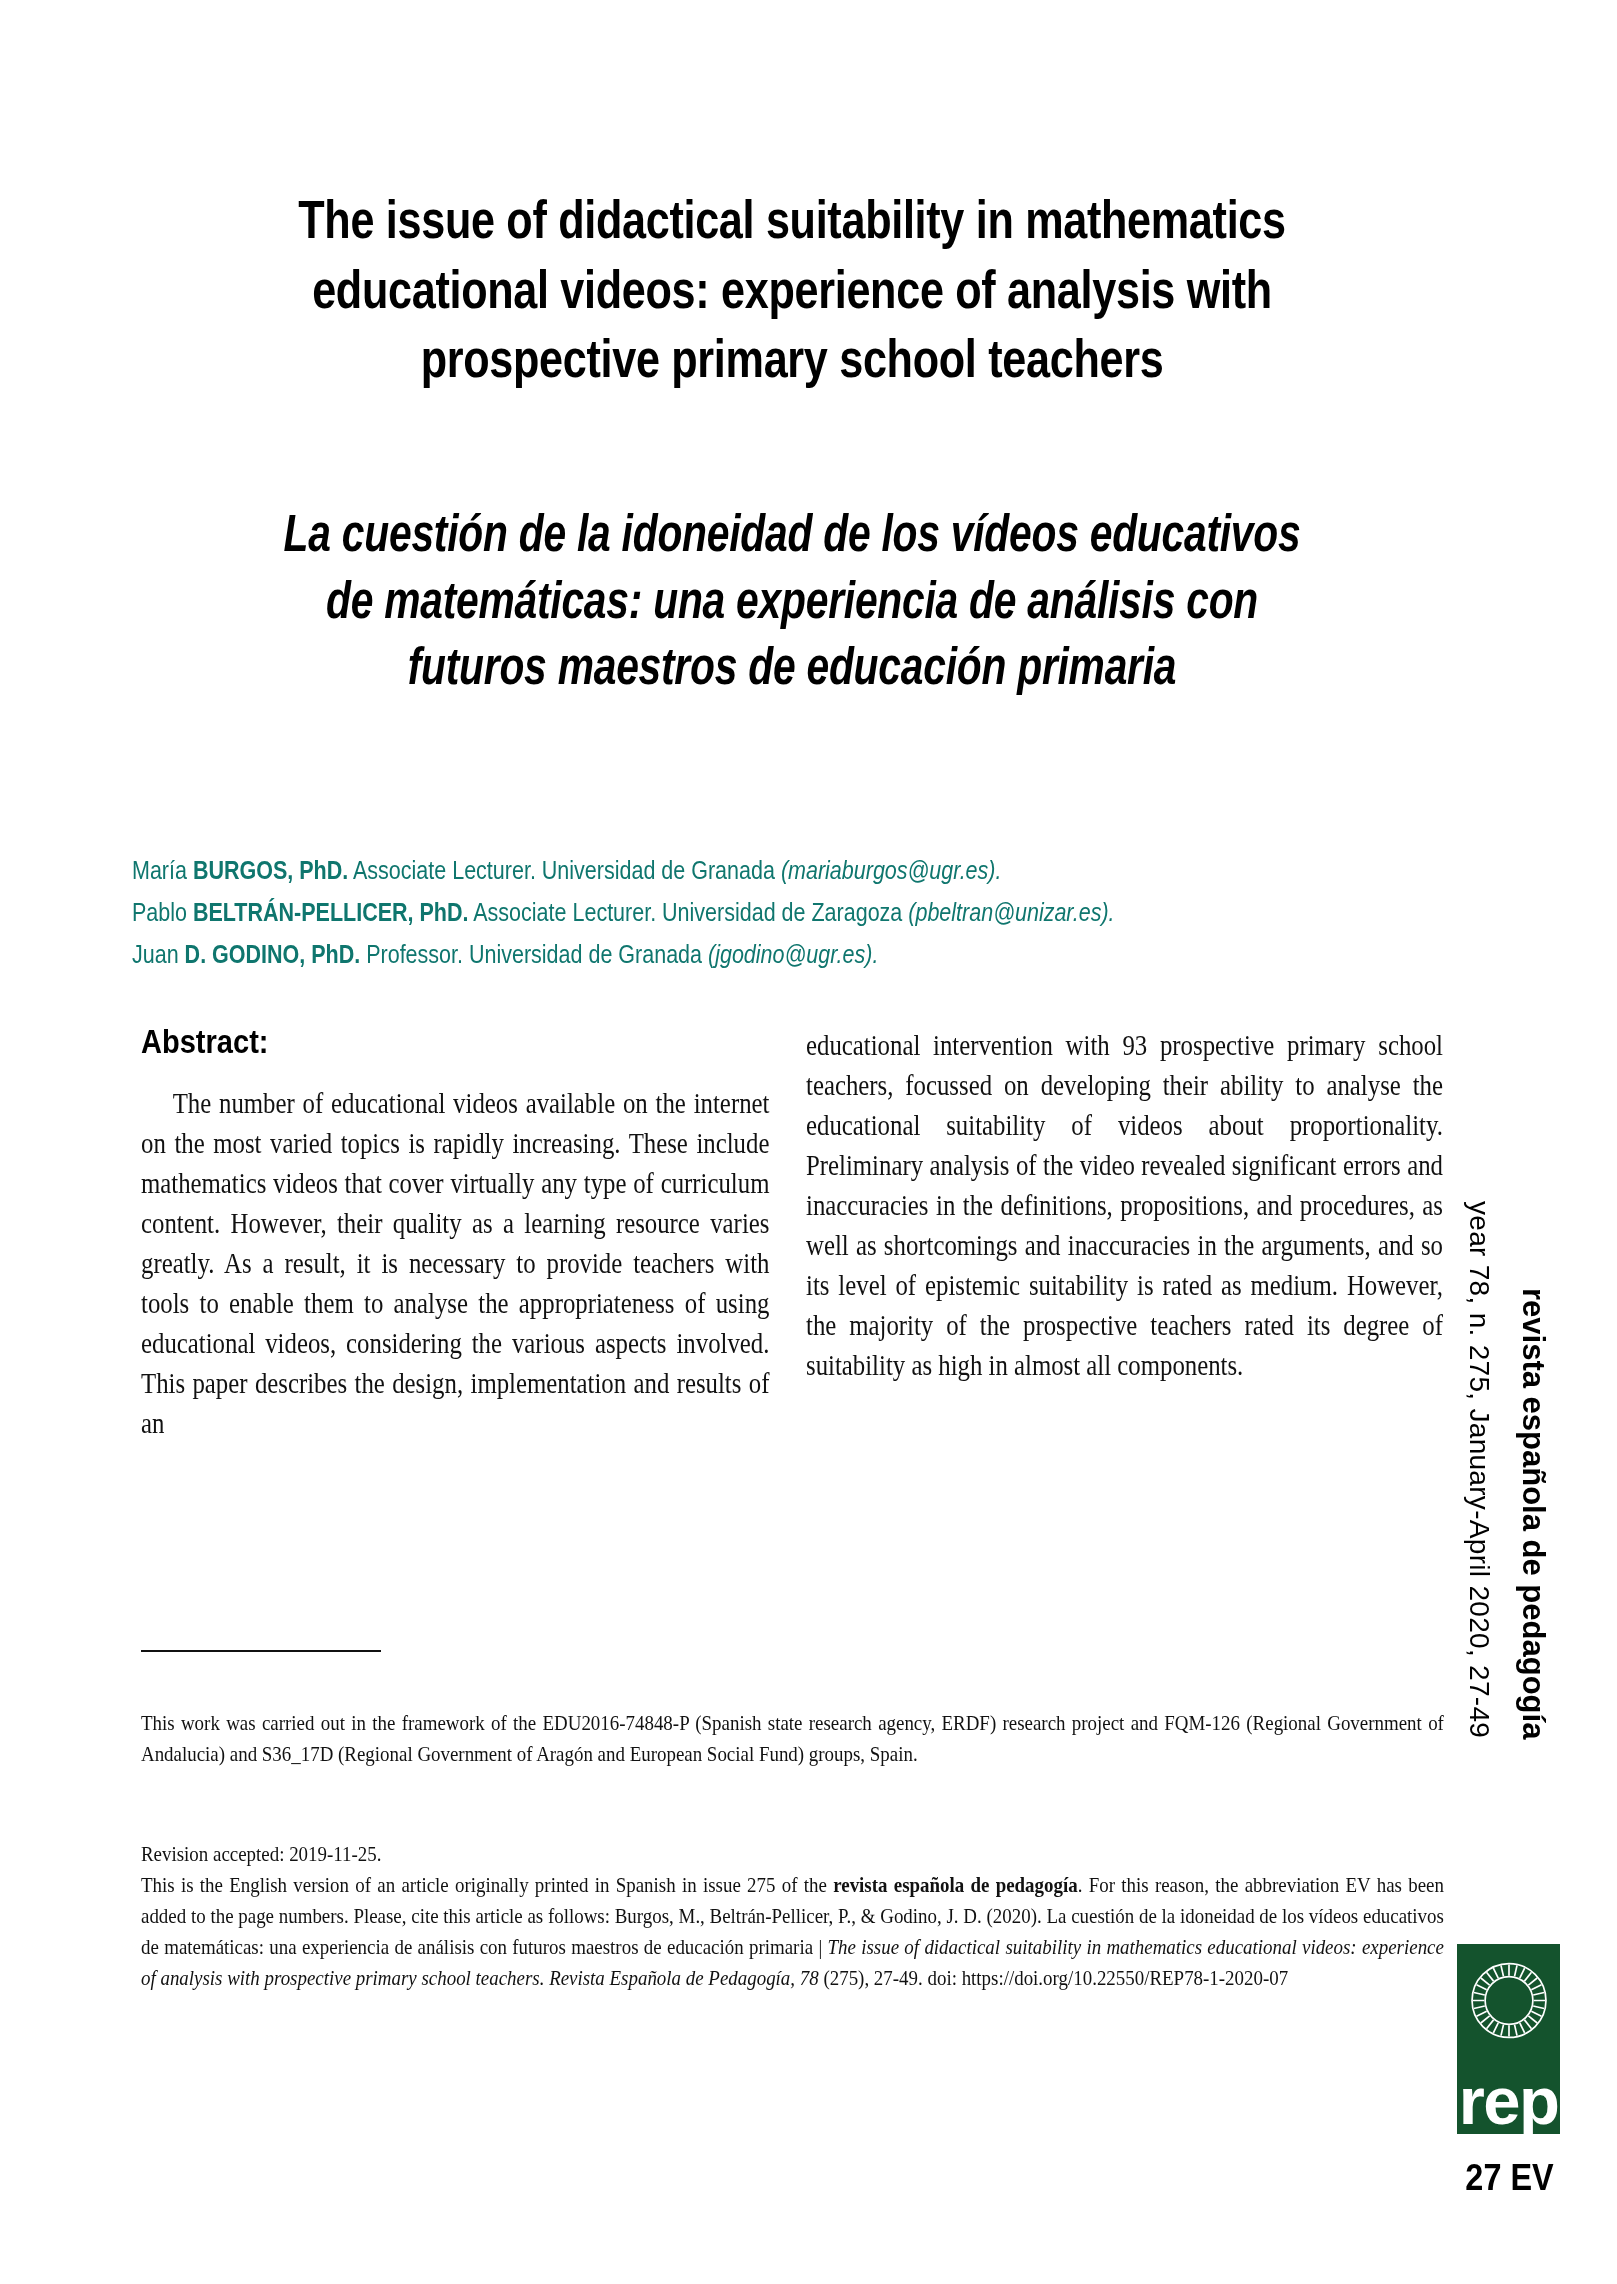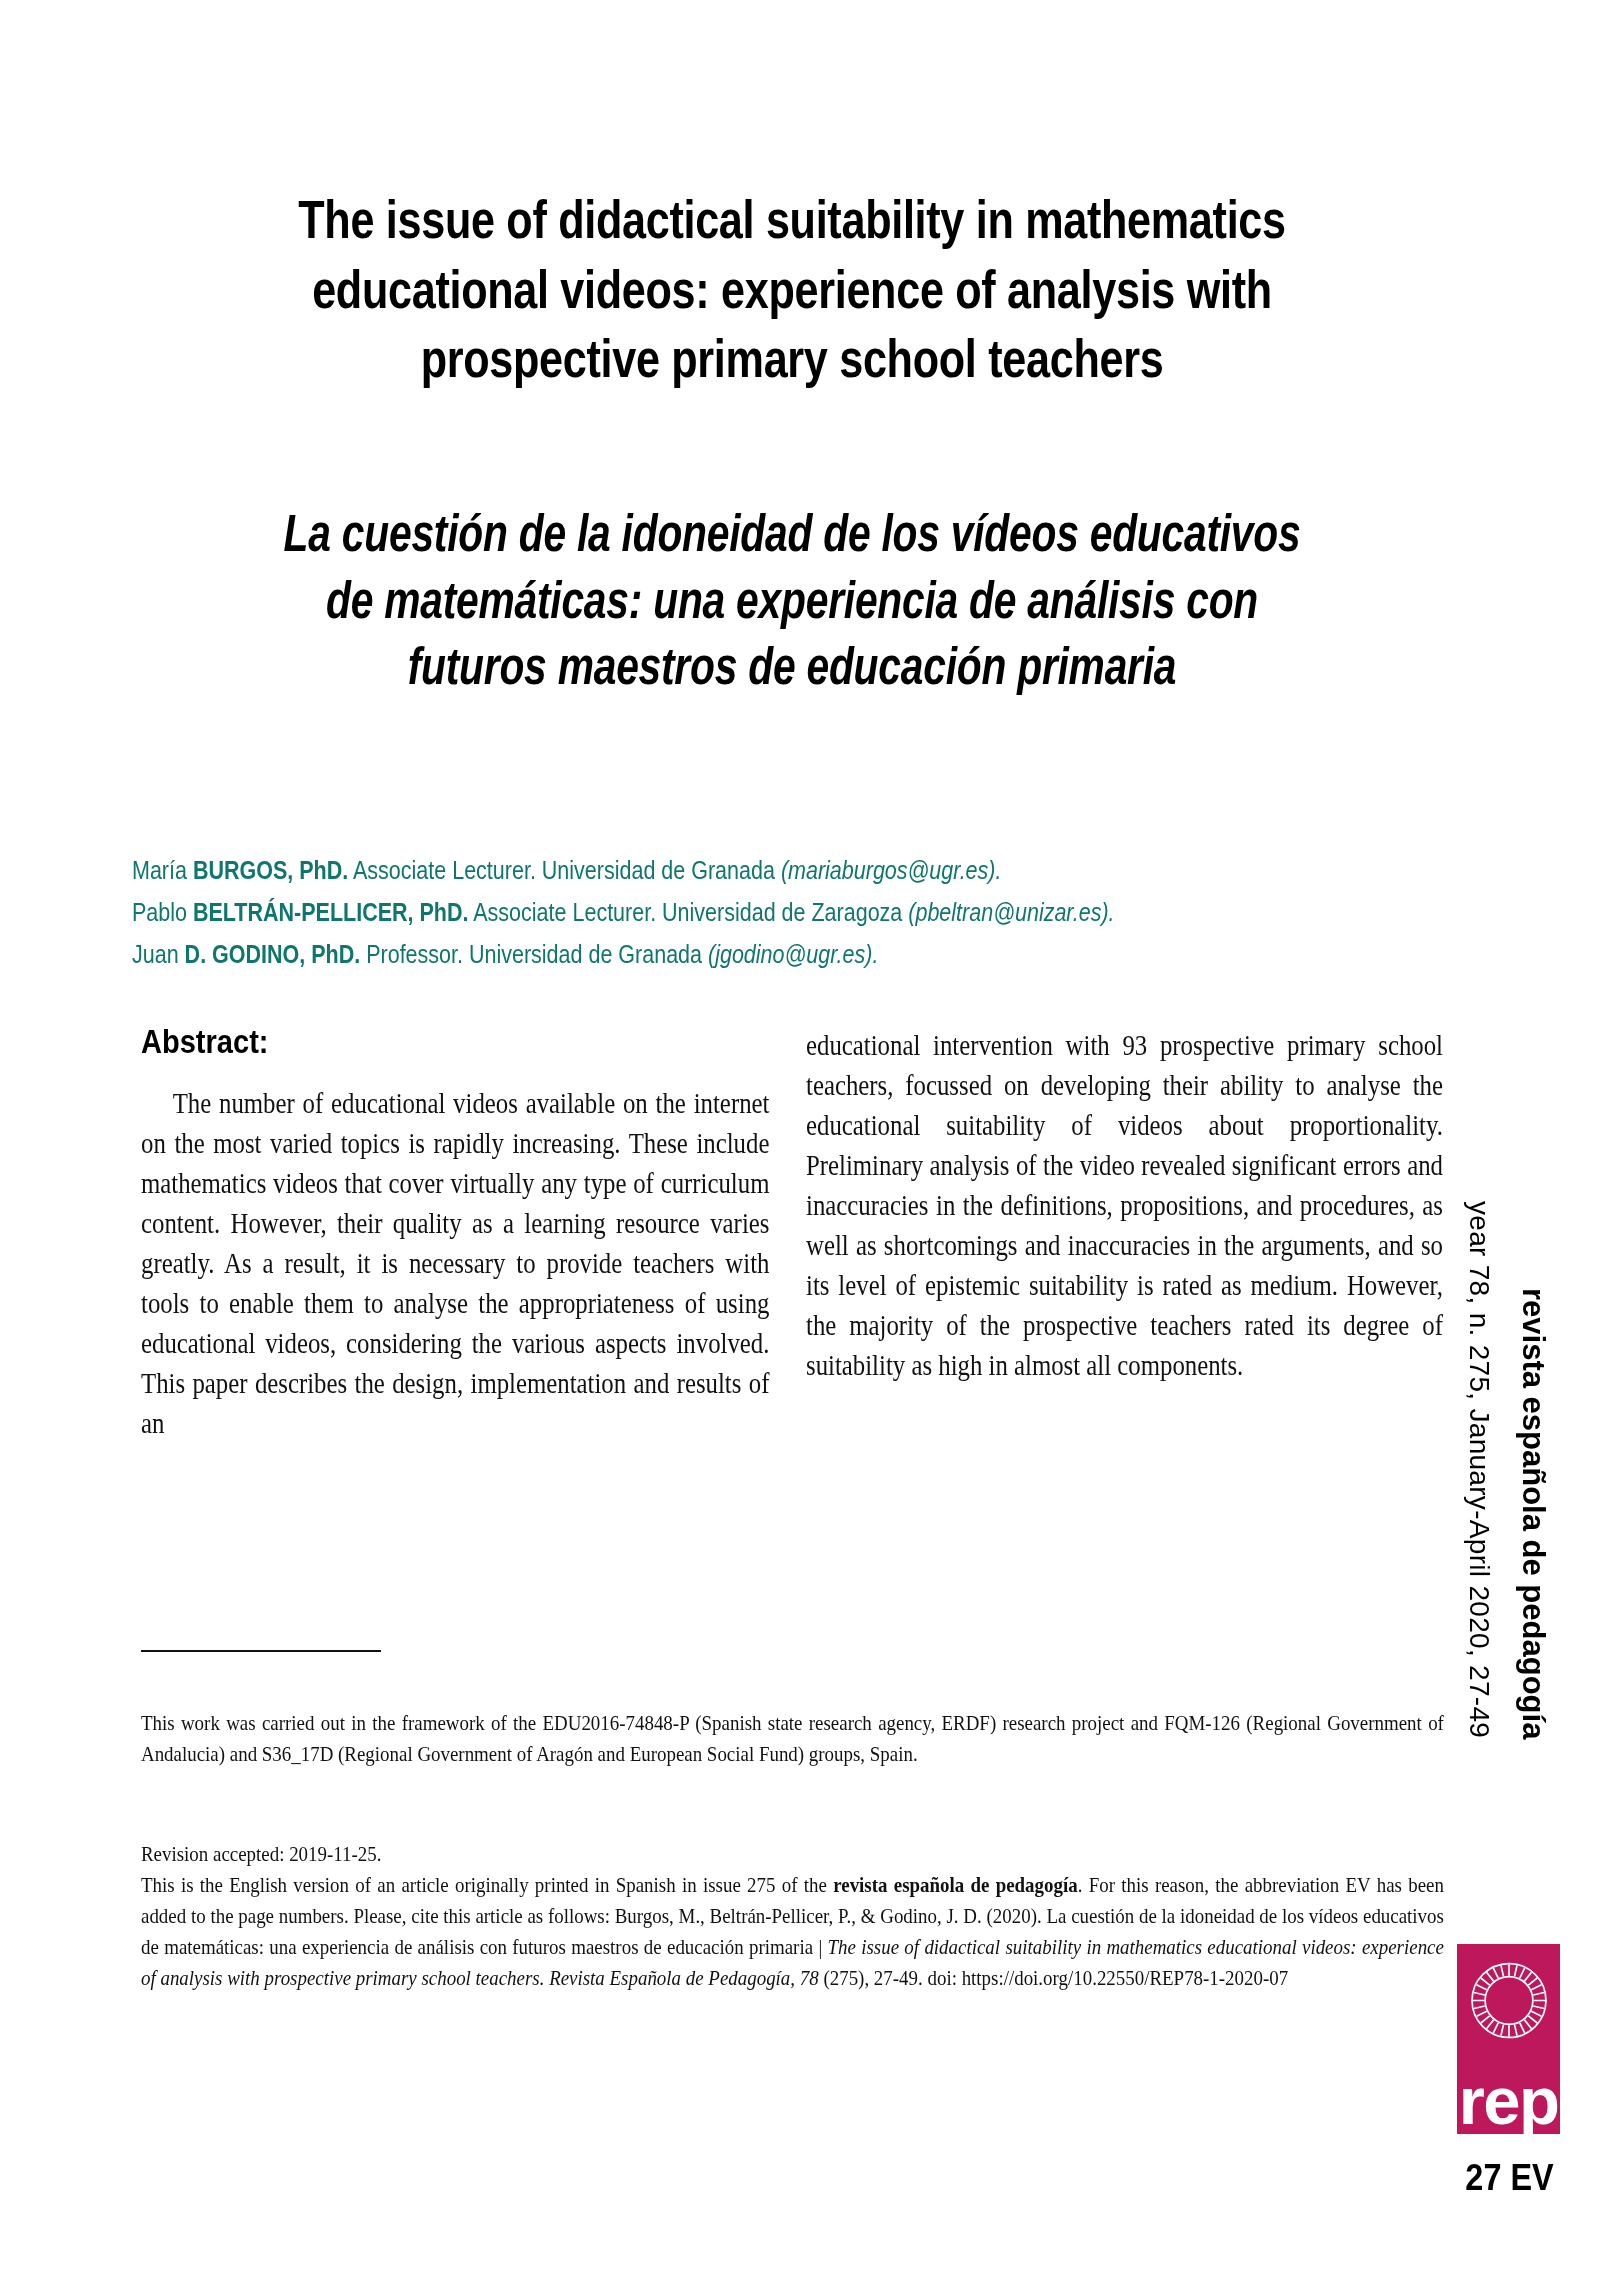--- a/index.html
+++ b/index.html
@@ -176,21 +176,21 @@
     letter-spacing: 0px;
   }
 
   
   .logo {
     position: absolute;
     left: 1457px;
     top: 1944px;
     width: 103px;
     height: 190px;
-    background: #be185d;
+    background: #14532d;
   }
   .logo .ring {
     position: absolute;
     left: 50%;
     top: 17.7px;
     transform: translateX(-50%);
     width: 77px;
     height: 77px;
   }
   .logo .rep {

